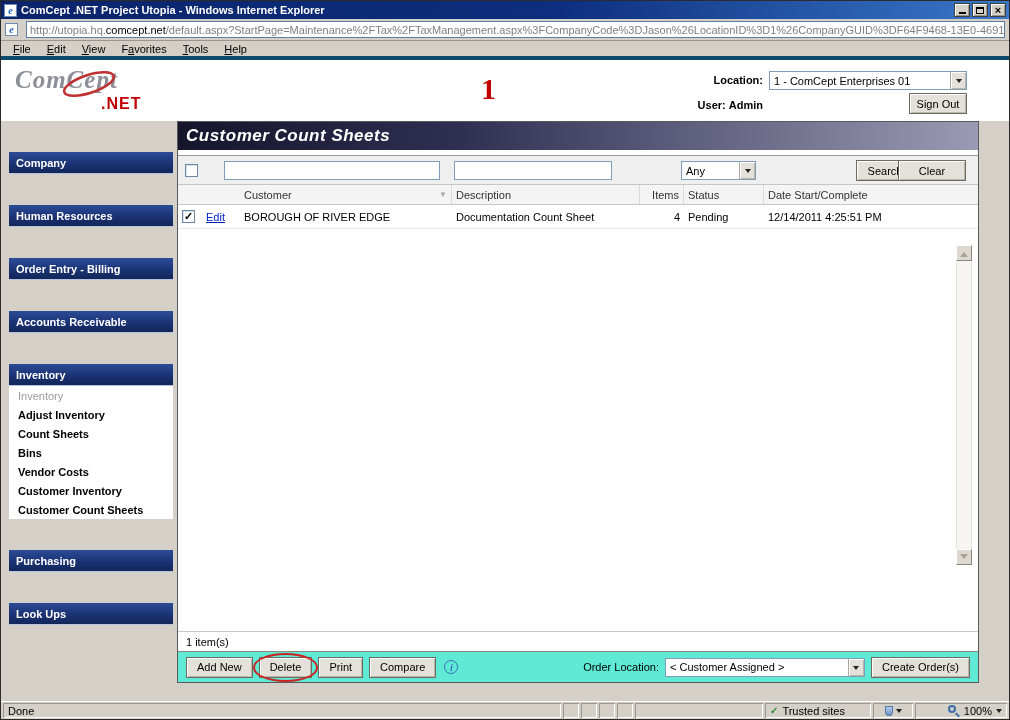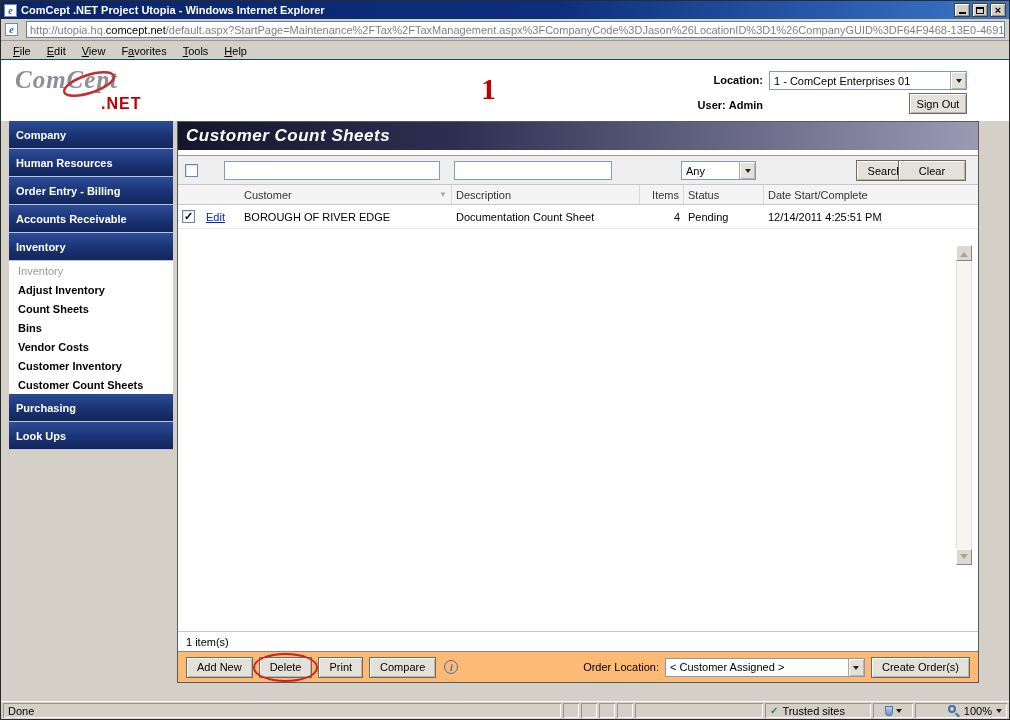--- a/index.html
+++ b/index.html
@@ -26,21 +26,21 @@
   
   .addressbar { position:absolute; top:18px; left:0; right:0; height:22px; background:#D4D0C8;
     border-bottom:1px solid #9a968a; display:flex; align-items:center; padding:0 4px; gap:4px; }
   .addr-box { flex:1; height:17px; background:#fff; border:1px solid #5C7FA4; display:flex;
     align-items:center; padding:0 3px; white-space:nowrap; overflow:hidden; }
   .addr-box .gray { color:#808080; }
   .addr-box .dom { color:#000; }
 
   
   .menubar { position:absolute; top:41px; left:0; right:0; height:18px; background:#D4D0C8;
-    display:flex; align-items:center; padding-left:4px; border-bottom:1px solid #0c4a6e; }
+    display:flex; align-items:center; padding-left:4px; border-bottom:4px solid #0c4a6e; }
   .menu-item { padding:2px 8px; cursor:pointer; white-space:nowrap; }
   .menu-item .u { text-decoration:underline; }
 
   
   .page { position:absolute; top:59px; left:0; right:0; bottom:18px; background:#D4D0C8; overflow:hidden; }
   .page-header { position:absolute; top:0; left:0; right:0; height:61px; background:#fff; }
 
   .logo { position:absolute; left:14px; top:6px; width:140px; height:50px; }
   .logo-text { font:italic bold 25px "Liberation Serif",serif; color:#8E8E98; letter-spacing:1px; white-space:nowrap; }
   .logo-net { position:absolute; left:86px; top:29px; color:#C00000; font-weight:bold; font-size:16px; letter-spacing:1px; }
@@ -48,23 +48,23 @@
 
   .annotation-1 { position:absolute; left:480px; top:12px; font:bold 30px "Liberation Serif",serif; color:#C00000; }
 
   .loc-label { position:absolute; right:246px; top:14px; font-weight:bold; white-space:nowrap; }
   .loc-select { position:absolute; right:42px; top:11px; width:198px; }
   .user-line { position:absolute; right:246px; top:39px; font-weight:bold; white-space:nowrap; }
   .signout-btn { position:absolute; right:42px; top:33px; width:58px; height:22px; }
 
   
   .sidebar { position:absolute; left:8px; top:61px; width:164px; }
-  .side-sec { height:28px; display:flex; align-items:center; padding-left:7px; color:#fff; font-weight:bold;
+  .side-sec { height:22px; display:flex; align-items:center; padding-left:7px; color:#fff; font-weight:bold;
     background:linear-gradient(180deg,#2C4C97 0%,#1B3375 55%,#122659 100%);
-    border-bottom:1px solid #B8C4DF; cursor:pointer; }
+    border-bottom:1px solid #B8C4DF; cursor:pointer;margin-top:31px; }
   .side-sub { height:19px; display:flex; align-items:center; padding-left:9px; background:#fff;
     font-weight:bold; cursor:pointer; }
   .side-sub.disabled { color:#9A9A9A; font-weight:normal; cursor:default; }
 
   
   .content { position:absolute; left:176px; top:61px; width:802px; height:562px; background:#fff;
     border:1px solid #5a5a5a; display:flex; flex-direction:column; }
   .ct-title { height:28px; flex:0 0 auto;
     background:linear-gradient(90deg,#15152C 0%,#2F2F52 35%,#9A9AB4 100%);
     color:#fff; font:italic bold 17px "Liberation Sans",sans-serif; display:flex; align-items:center;
@@ -99,21 +99,21 @@
   .vscroll { position:absolute; right:6px; top:16px; width:16px; height:320px; display:flex; flex-direction:column; }
   .scroll-btn { height:16px; flex:0 0 auto; background:#DDD9D1; border:1px solid #fff;
     border-right-color:#8a867c; border-bottom-color:#8a867c; display:flex; align-items:center; justify-content:center; cursor:pointer; }
   .scroll-track { flex:1; background:#F6F5F2; border-left:1px solid #E3E1DB; border-right:1px solid #E3E1DB; cursor:pointer; }
   .tri-up { width:0; height:0; border:4px solid transparent; border-bottom:5px solid #A7A49C; margin-top:-2px; }
   .tri-down { width:0; height:0; border:4px solid transparent; border-top:5px solid #A7A49C; margin-bottom:-2px; }
 
   .count-row { height:20px; flex:0 0 auto; display:flex; align-items:center; padding-left:8px;
     border-top:1px solid #C9C9C9; background:#fff; }
 
-  .footer-bar { height:31px; flex:0 0 auto; background:#fdba74; border-top:1px solid #8a867c;
+  .footer-bar { height:31px; flex:0 0 auto; background:#5eead4; border-top:1px solid #8a867c;
     display:flex; align-items:center; padding:0 8px; gap:6px; }
   .del-wrap { position:relative; display:inline-flex; }
   .red-oval { position:absolute; left:-6px; right:-6px; top:-4px; bottom:-4px; border:2px solid #CC2222;
     border-radius:50%; pointer-events:none; }
   .info-icon { width:14px; height:14px; border:1px solid #3C6EB4; border-radius:50%; color:#3C6EB4;
     display:flex; align-items:center; justify-content:center; font:italic bold 10px "Liberation Serif",serif;
     margin-left:2px; cursor:pointer; flex:0 0 auto; }
   .footer-right { margin-left:auto; display:flex; align-items:center; gap:6px; }
   .ol-select { width:200px; }
 

